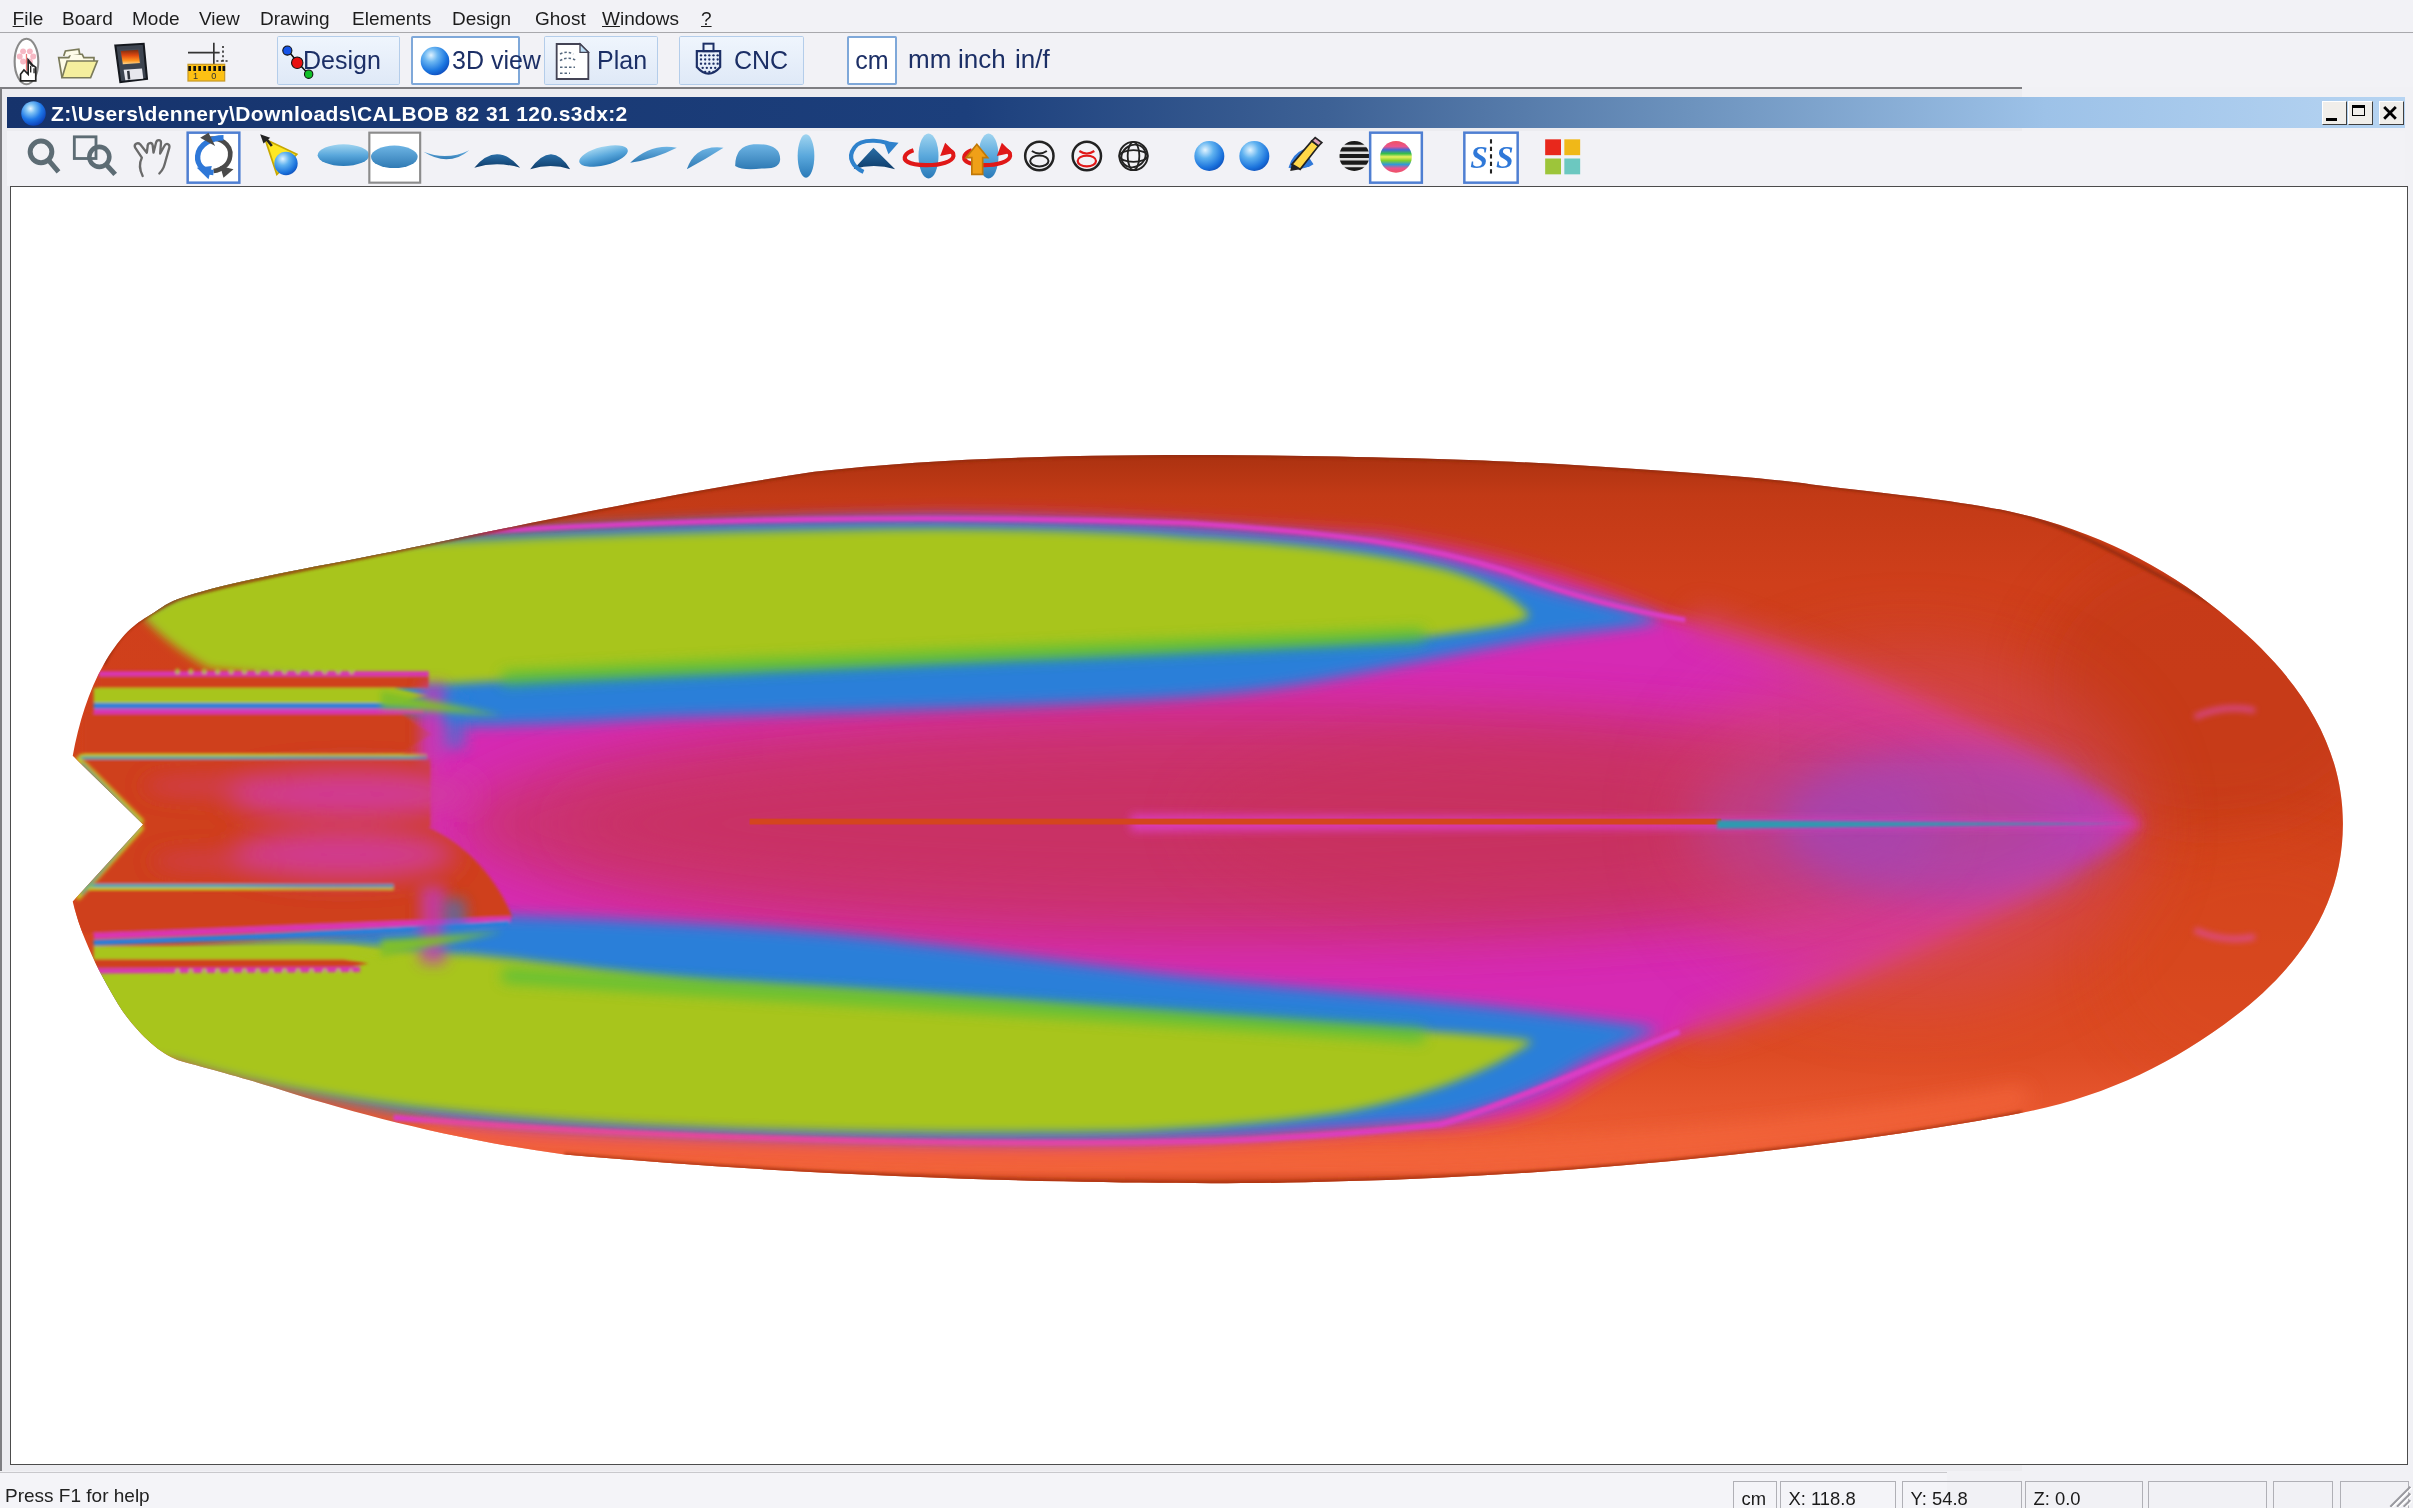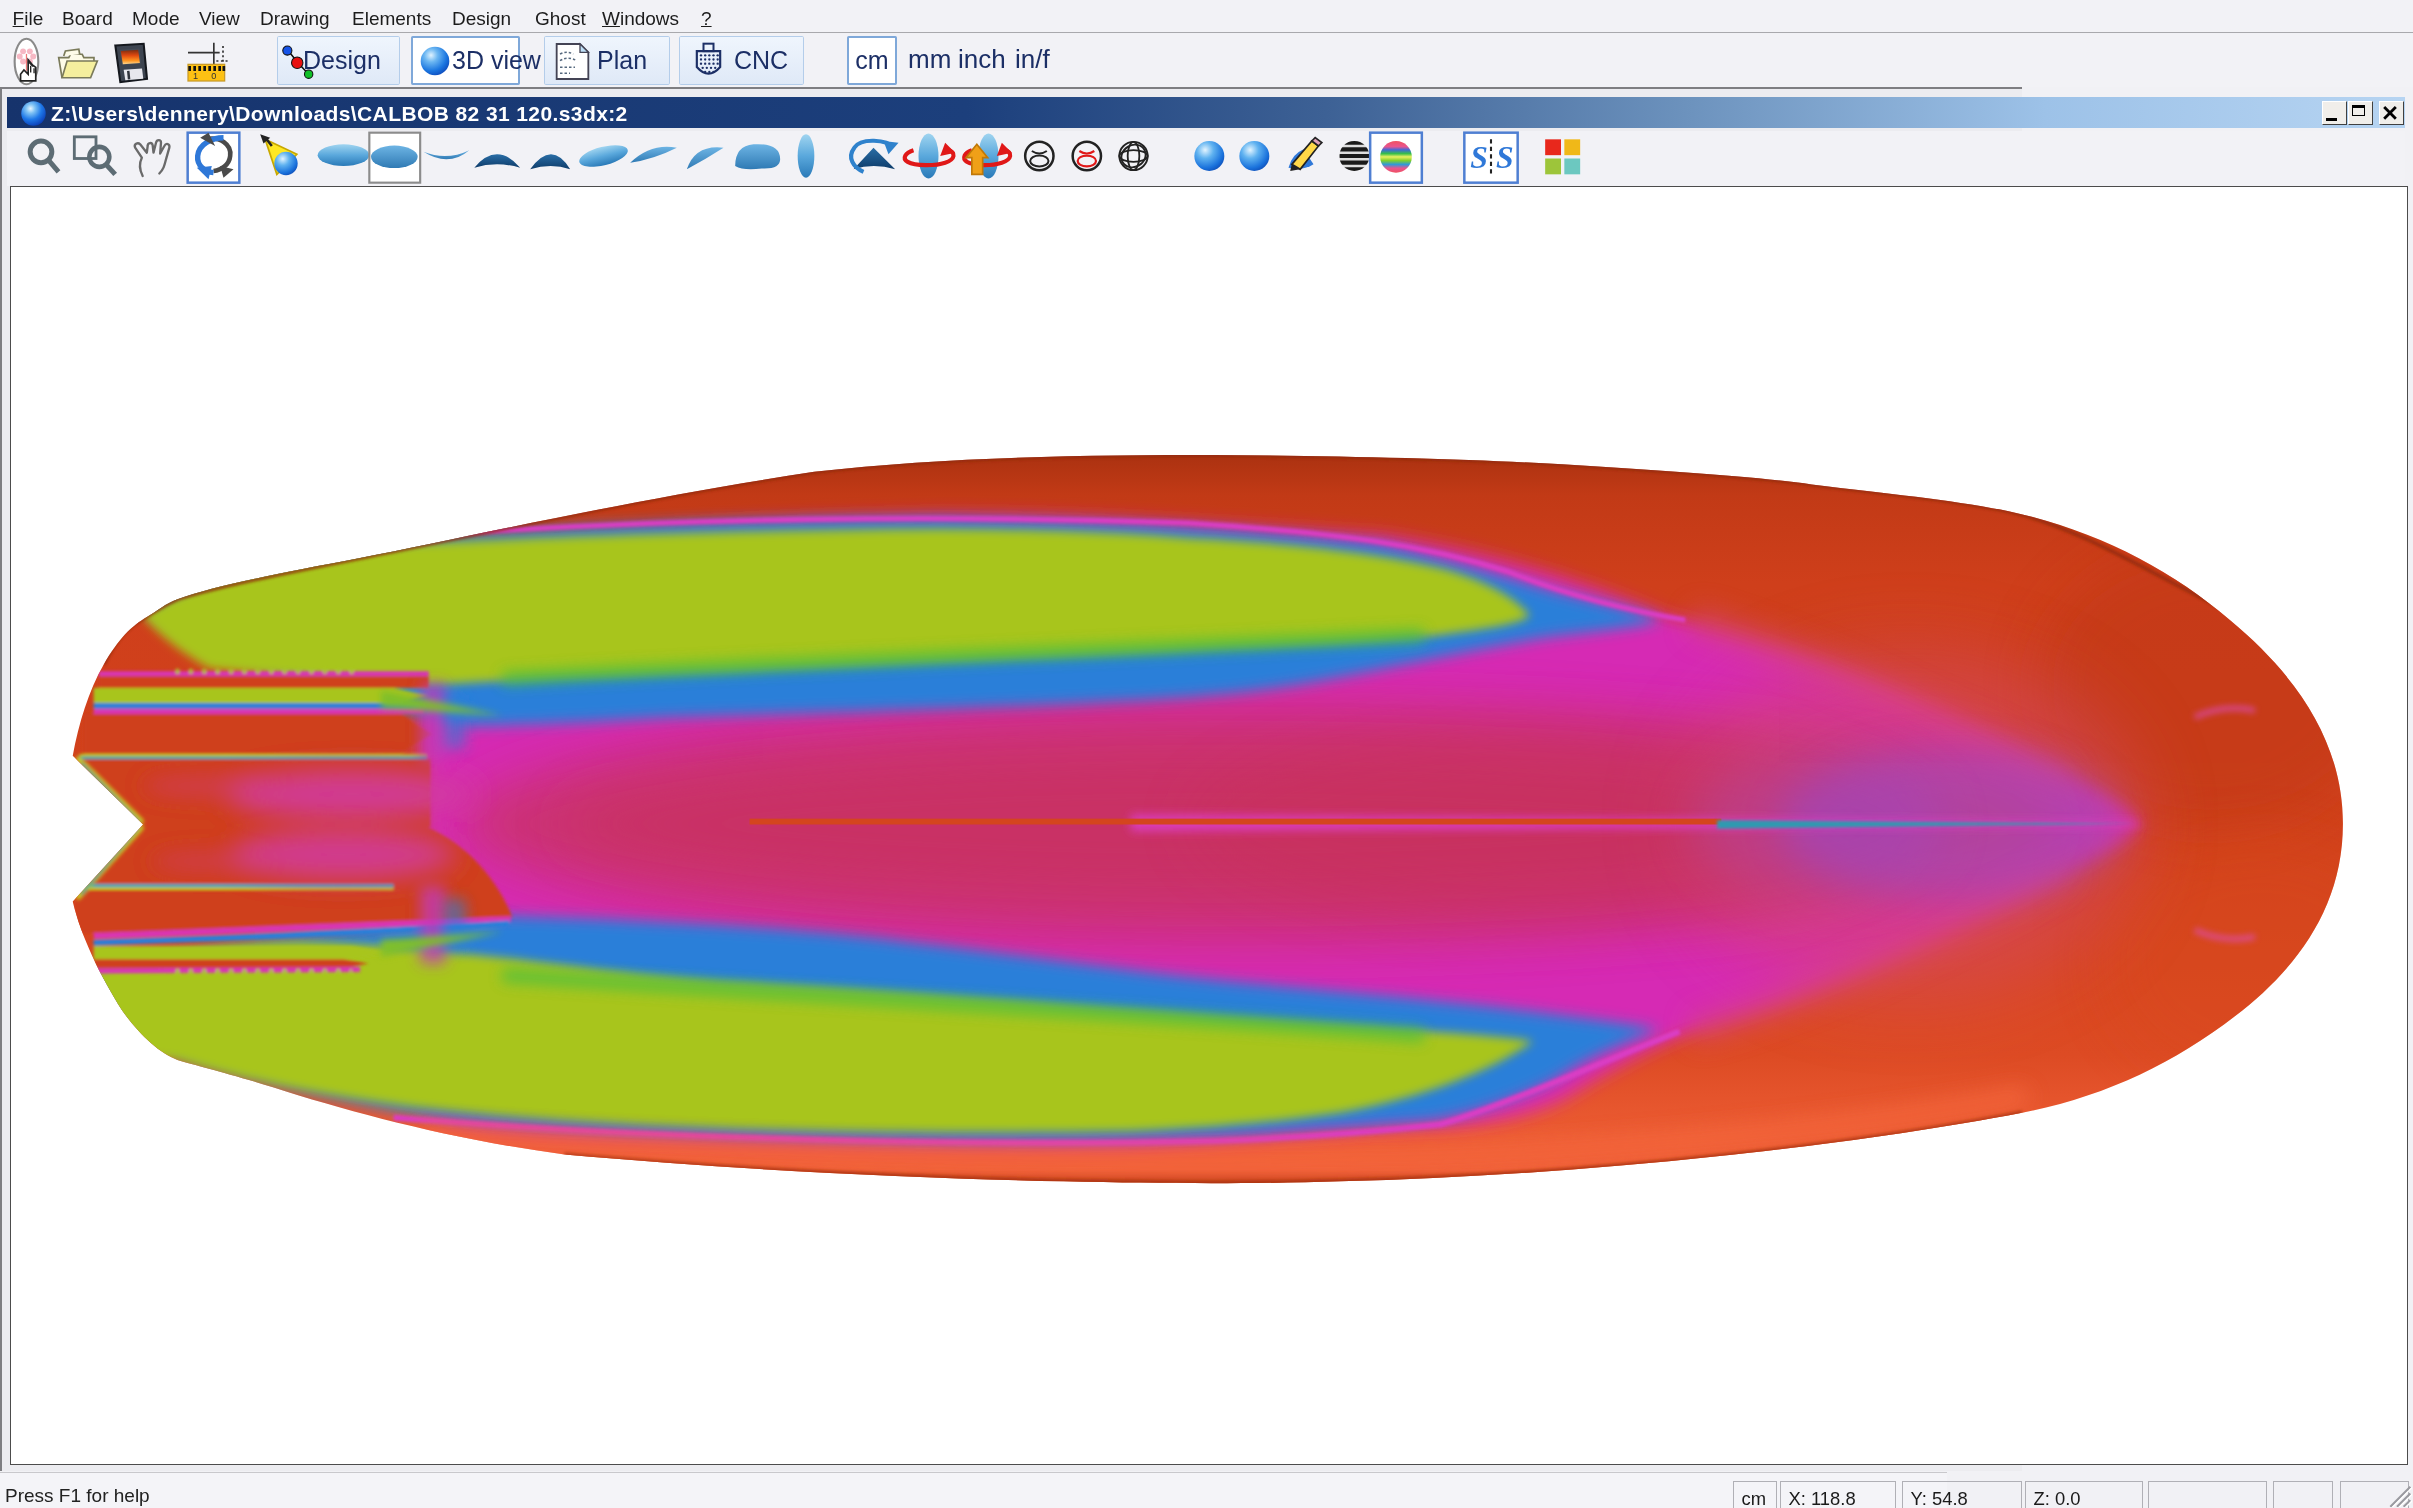--- a/index.html
+++ b/index.html
@@ -105,21 +105,21 @@
       <defs>
           <radialGradient id="bsph" cx="0.36" cy="0.3" r="0.78">
         <stop offset="0" stop-color="#dff2ff"></stop>
             <stop offset="0.3" stop-color="#6cb7f2"></stop>
         <stop offset="0.7" stop-color="#1b76e0"></stop>
             <stop offset="1" stop-color="#0c46b8"></stop>
       </radialGradient>
         </defs>
       <circle cx="19" cy="19" r="17" fill="url(#bsph)"></circle>
     </svg>
-    <div class="tbtn" style="left:544px; width:126px; padding-left:52px;">Plan</div>
+    <div class="tbtn" style="left:544px; width:114px; padding-left:52px;">Plan</div>
     <svg style="position:absolute;left:555px;top:8.4px" width="35" height="39" viewBox="0 0 42 46">
       <path d="M2 2 L30 2 L40 12 L40 44 L2 44 Z" fill="#fff" stroke="#445" stroke-width="2.2"></path>
       <path d="M30 2 L30 12 L40 12 Z" fill="#bfe0f8" stroke="#445" stroke-width="1.6"></path>
       <g stroke="#55687e" stroke-width="1.8" fill="none" stroke-dasharray="3 2.4">
         <path d="M6 14 Q14 10 22 14"></path>
         <path d="M6 22 Q16 16 26 22"></path>
         <path d="M6 30 L24 30"></path>
         <path d="M6 37 L18 37"></path>
       </g>
     </svg>

